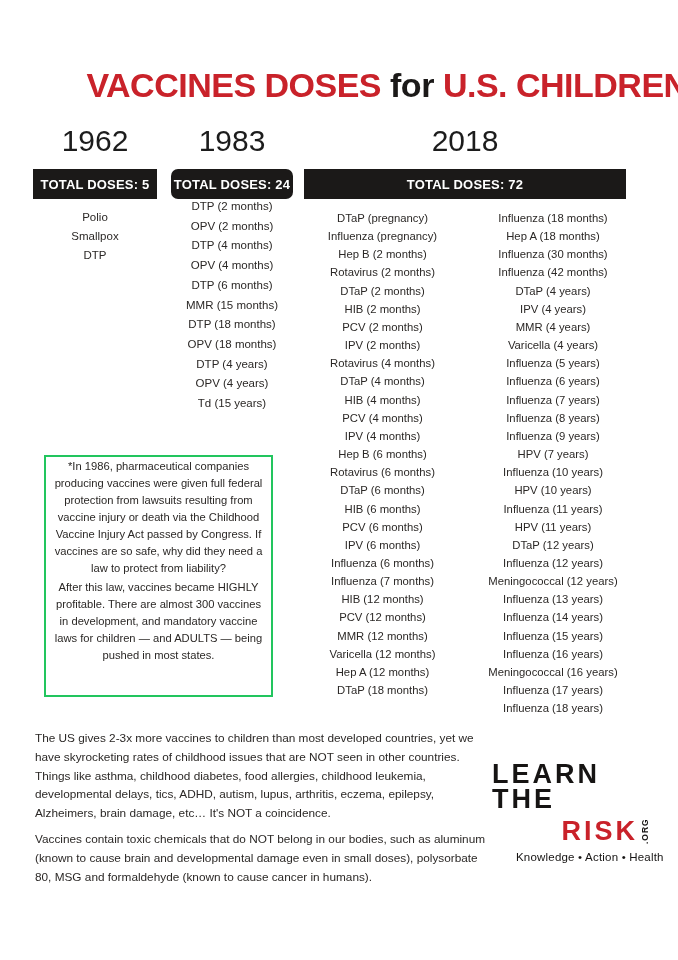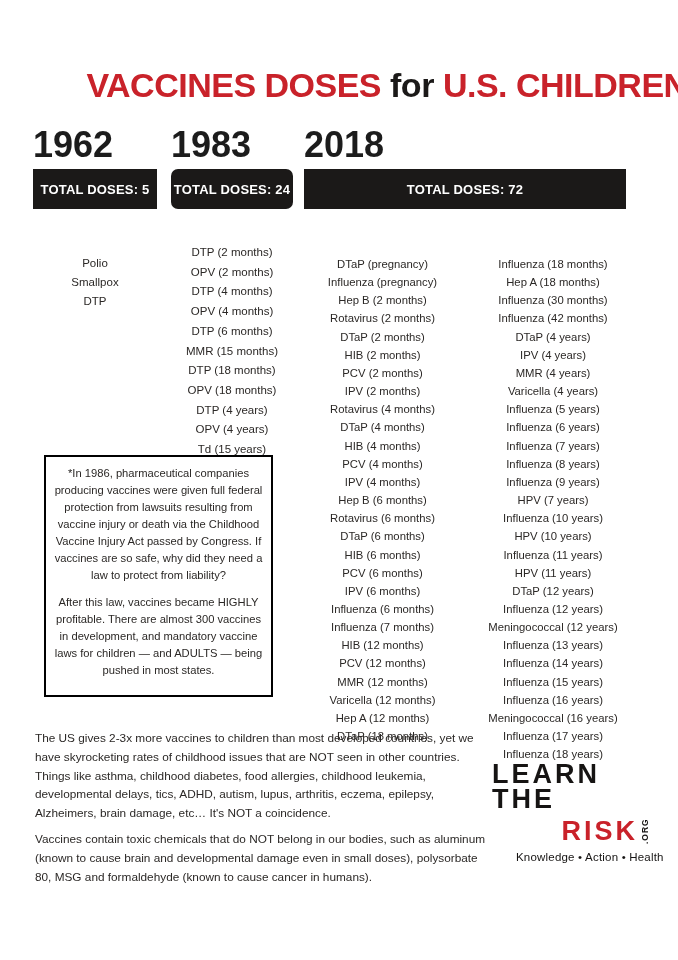--- a/index.html
+++ b/index.html
@@ -12,55 +12,55 @@
   .title {
     position:absolute; top:66px; left:0; width:100%;
     text-align:center; font-size:34px; font-weight:bold; letter-spacing:-0.5px;
     margin:0; white-space:nowrap;padding-left:48px;
   }
   .title .red { color:#c9222a; }
   .title .blk { color:#1b1918; margin:0 9px; }
 
   
   .year {
-    position:absolute; top:124px; text-align:left;
-    font-size:36px; font-weight:bold; color:#1c1c1c;
+    position:absolute; top:124px; text-align:center;
+    font-size:30px; font-weight:normal; color:#1c1c1c;
   }
   .year-1962 { left:33px;  width:124px; }
   .year-1983 { left:171px; width:122px; }
   .year-2018 { left:304px; width:322px; }
 
   
   .total-bar {
-    position:absolute; top:169px; height:40px; background:#1b1918;
+    position:absolute; top:169px; height:30px; background:#1b1918;
     color:#ffffff; font-size:13px; font-weight:bold; letter-spacing:0.2px;
     display:flex; align-items:center; justify-content:center;
   }
   .bar-1962 { left:33px;  width:124px; }
   .bar-1983 { left:171px; width:122px;border-radius:7px; }
   .bar-2018 { left:304px; width:322px; }
 
   
-  .dose-list { position:absolute; text-align:center; font-size:11.5px; color:#2b2826;margin-top:46px; }
+  .dose-list { position:absolute; text-align:center; font-size:11.5px; color:#2b2826; }
   .list-1962 { left:33px;  top:208px; width:124px; }
   .list-1962 > div { line-height:19px; }
   .list-1983 { left:171px; top:197px; width:122px; }
   .list-1983 > div { line-height:19.7px; }
   .list-2018-left  { left:305px; top:209px; width:155px; font-size:11.3px; }
   .list-2018-right { left:473px; top:209px; width:160px; font-size:11.3px; }
   .list-2018-left > div, .list-2018-right > div { line-height:18.15px; }
 
   
   .note-box {
     position:absolute; left:44px; top:455px; width:229px; height:242px;
-    border:2px solid #000000; box-sizing:border-box;
-    padding:8px 8px; text-align:center;
+    border:2px solid #22c55e; box-sizing:border-box;
+    padding:1px 8px; text-align:center;
     font-size:11.2px; line-height:17px; color:#2b2826;
   }
-  .note-box .para2 { margin-top:10px; }
+  .note-box .para2 { margin-top:2px; }
 
   
   .footer-para {
     position:absolute; left:35px; width:452px;
     font-size:11.8px; line-height:18.8px; color:#2b2826; text-align:left;
   }
   .footer-1 { top:729px; }
   .footer-2 { top:830px; }
 
   

